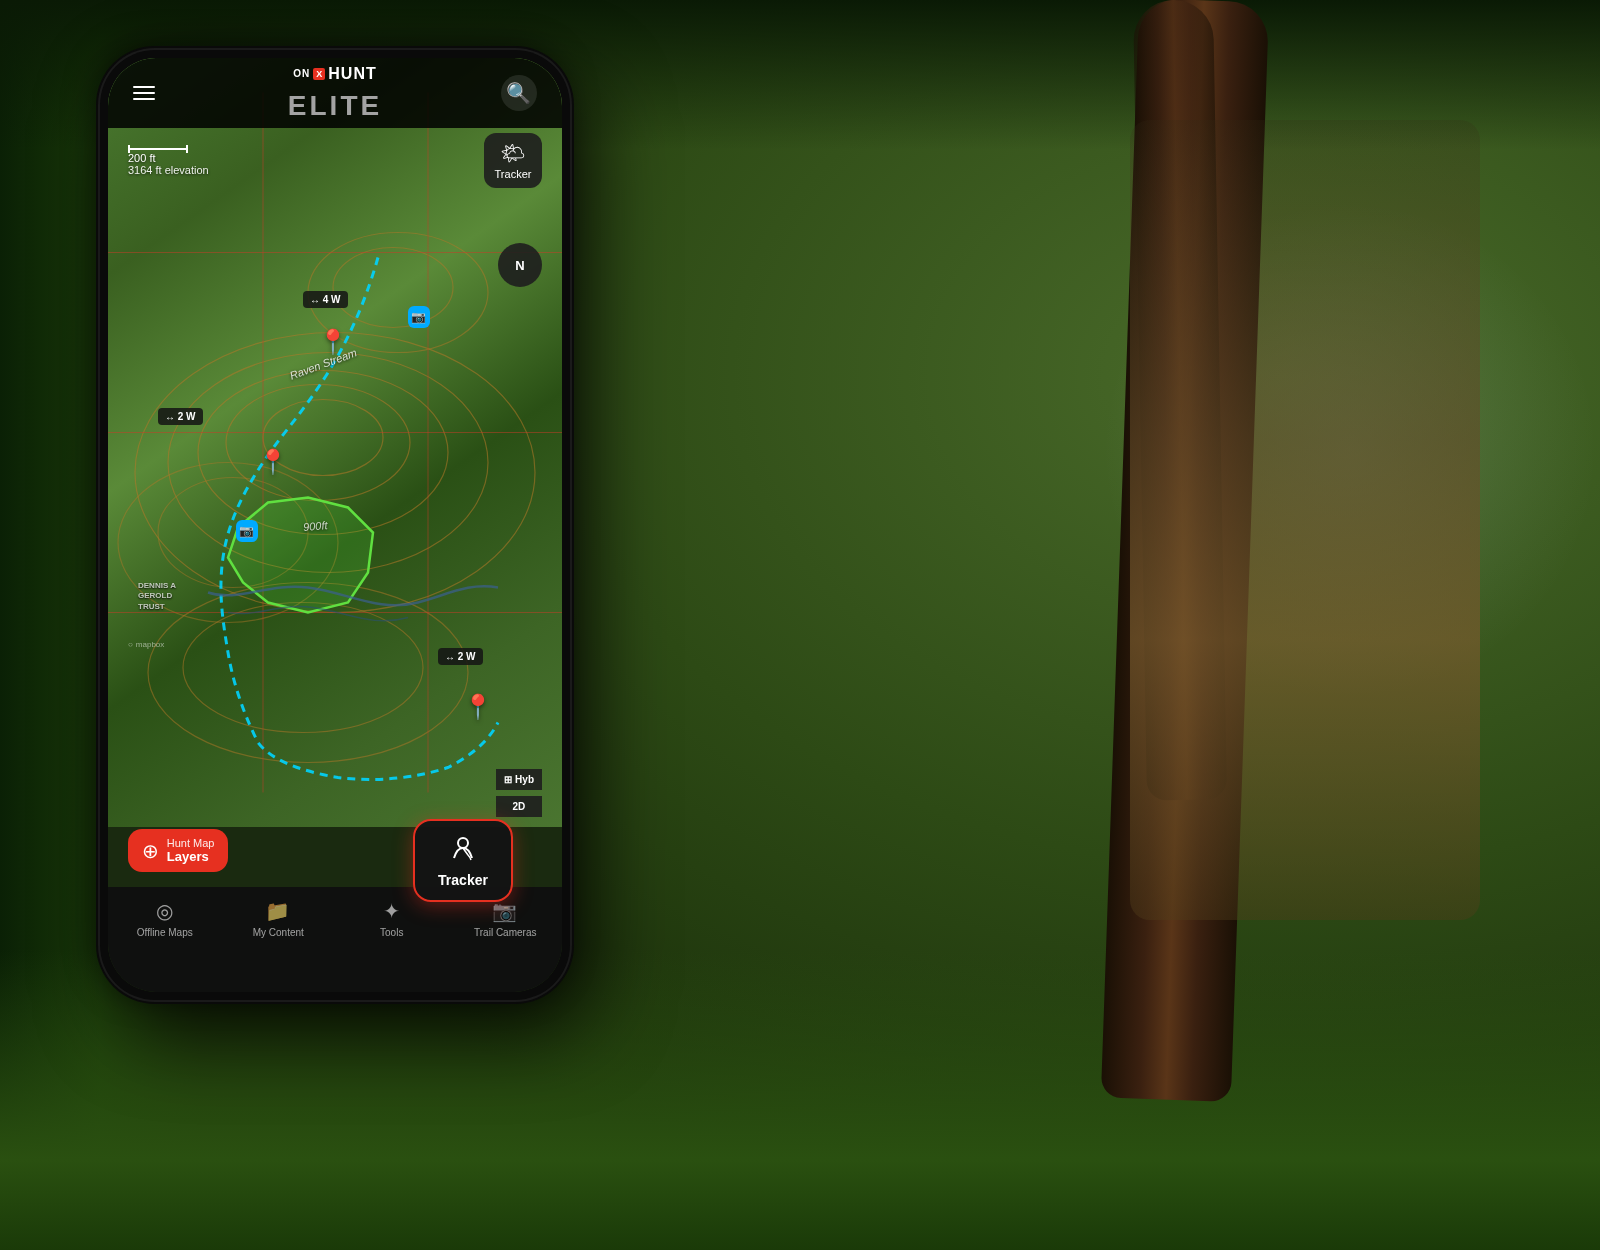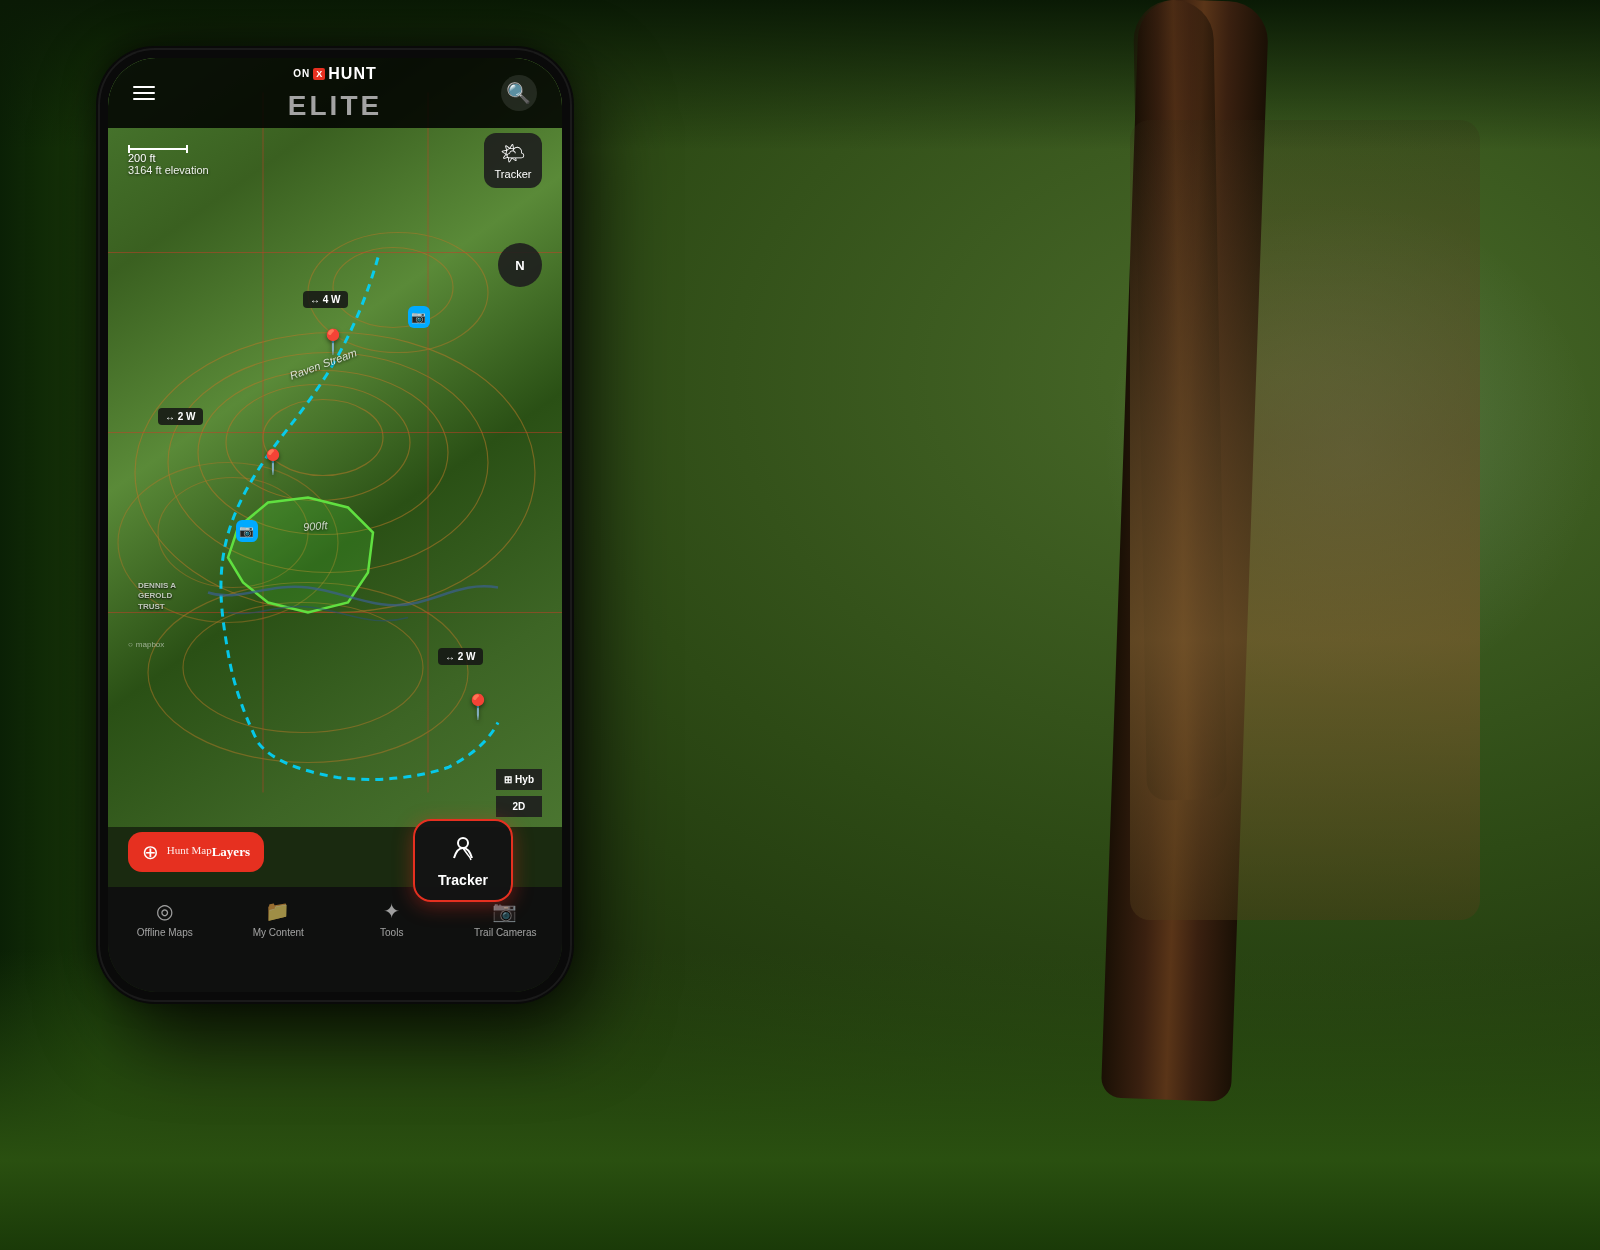--- a/index.html
+++ b/index.html
@@ -379,22 +379,21 @@
       gap: 8px;
       color: white;
     }
 
     .layers-btn-icon {
       font-size: 20px;
     }
 
     .layers-btn-text {
       display: flex;
-      flex-direction: row;
-      font-family: Liberation Serif, serif;
+      flex-direction: column;
     }
 
     .layers-btn-text .hunt-map {
       font-size: 11px;
       font-weight: 400;
       opacity: 0.9;
     }
 
     .layers-btn-text .layers-label {
       font-size: 13px;

